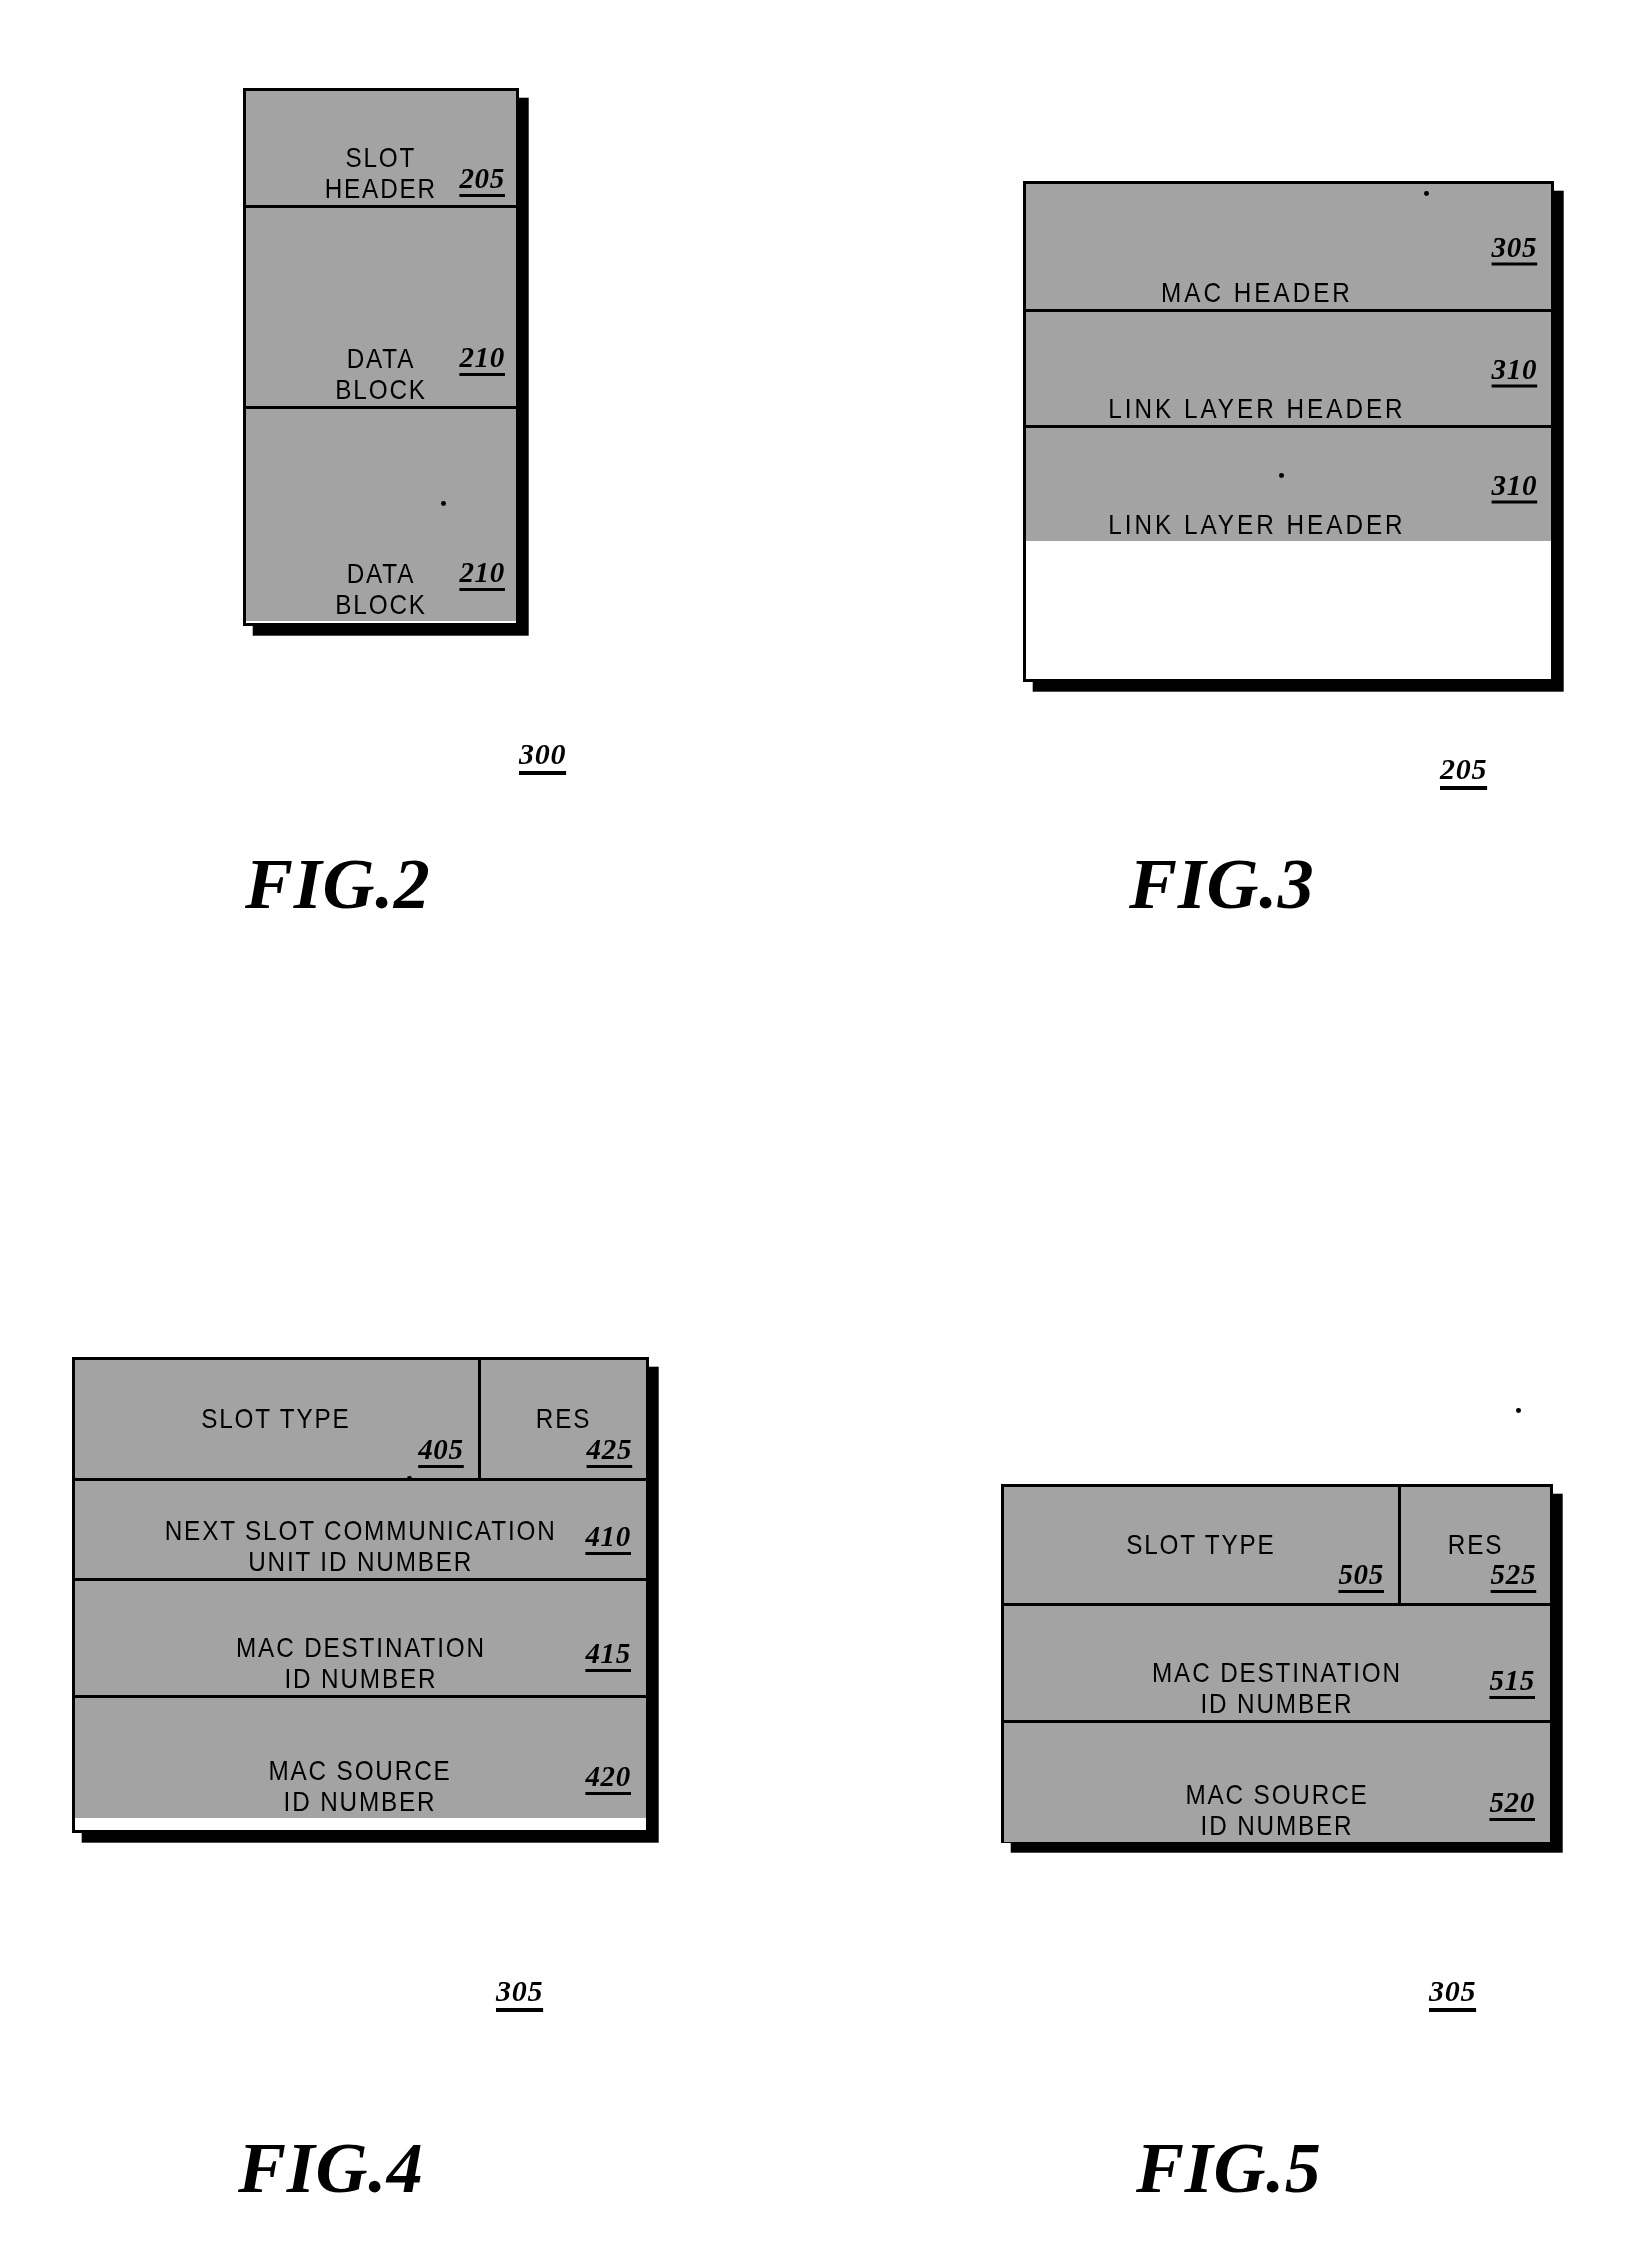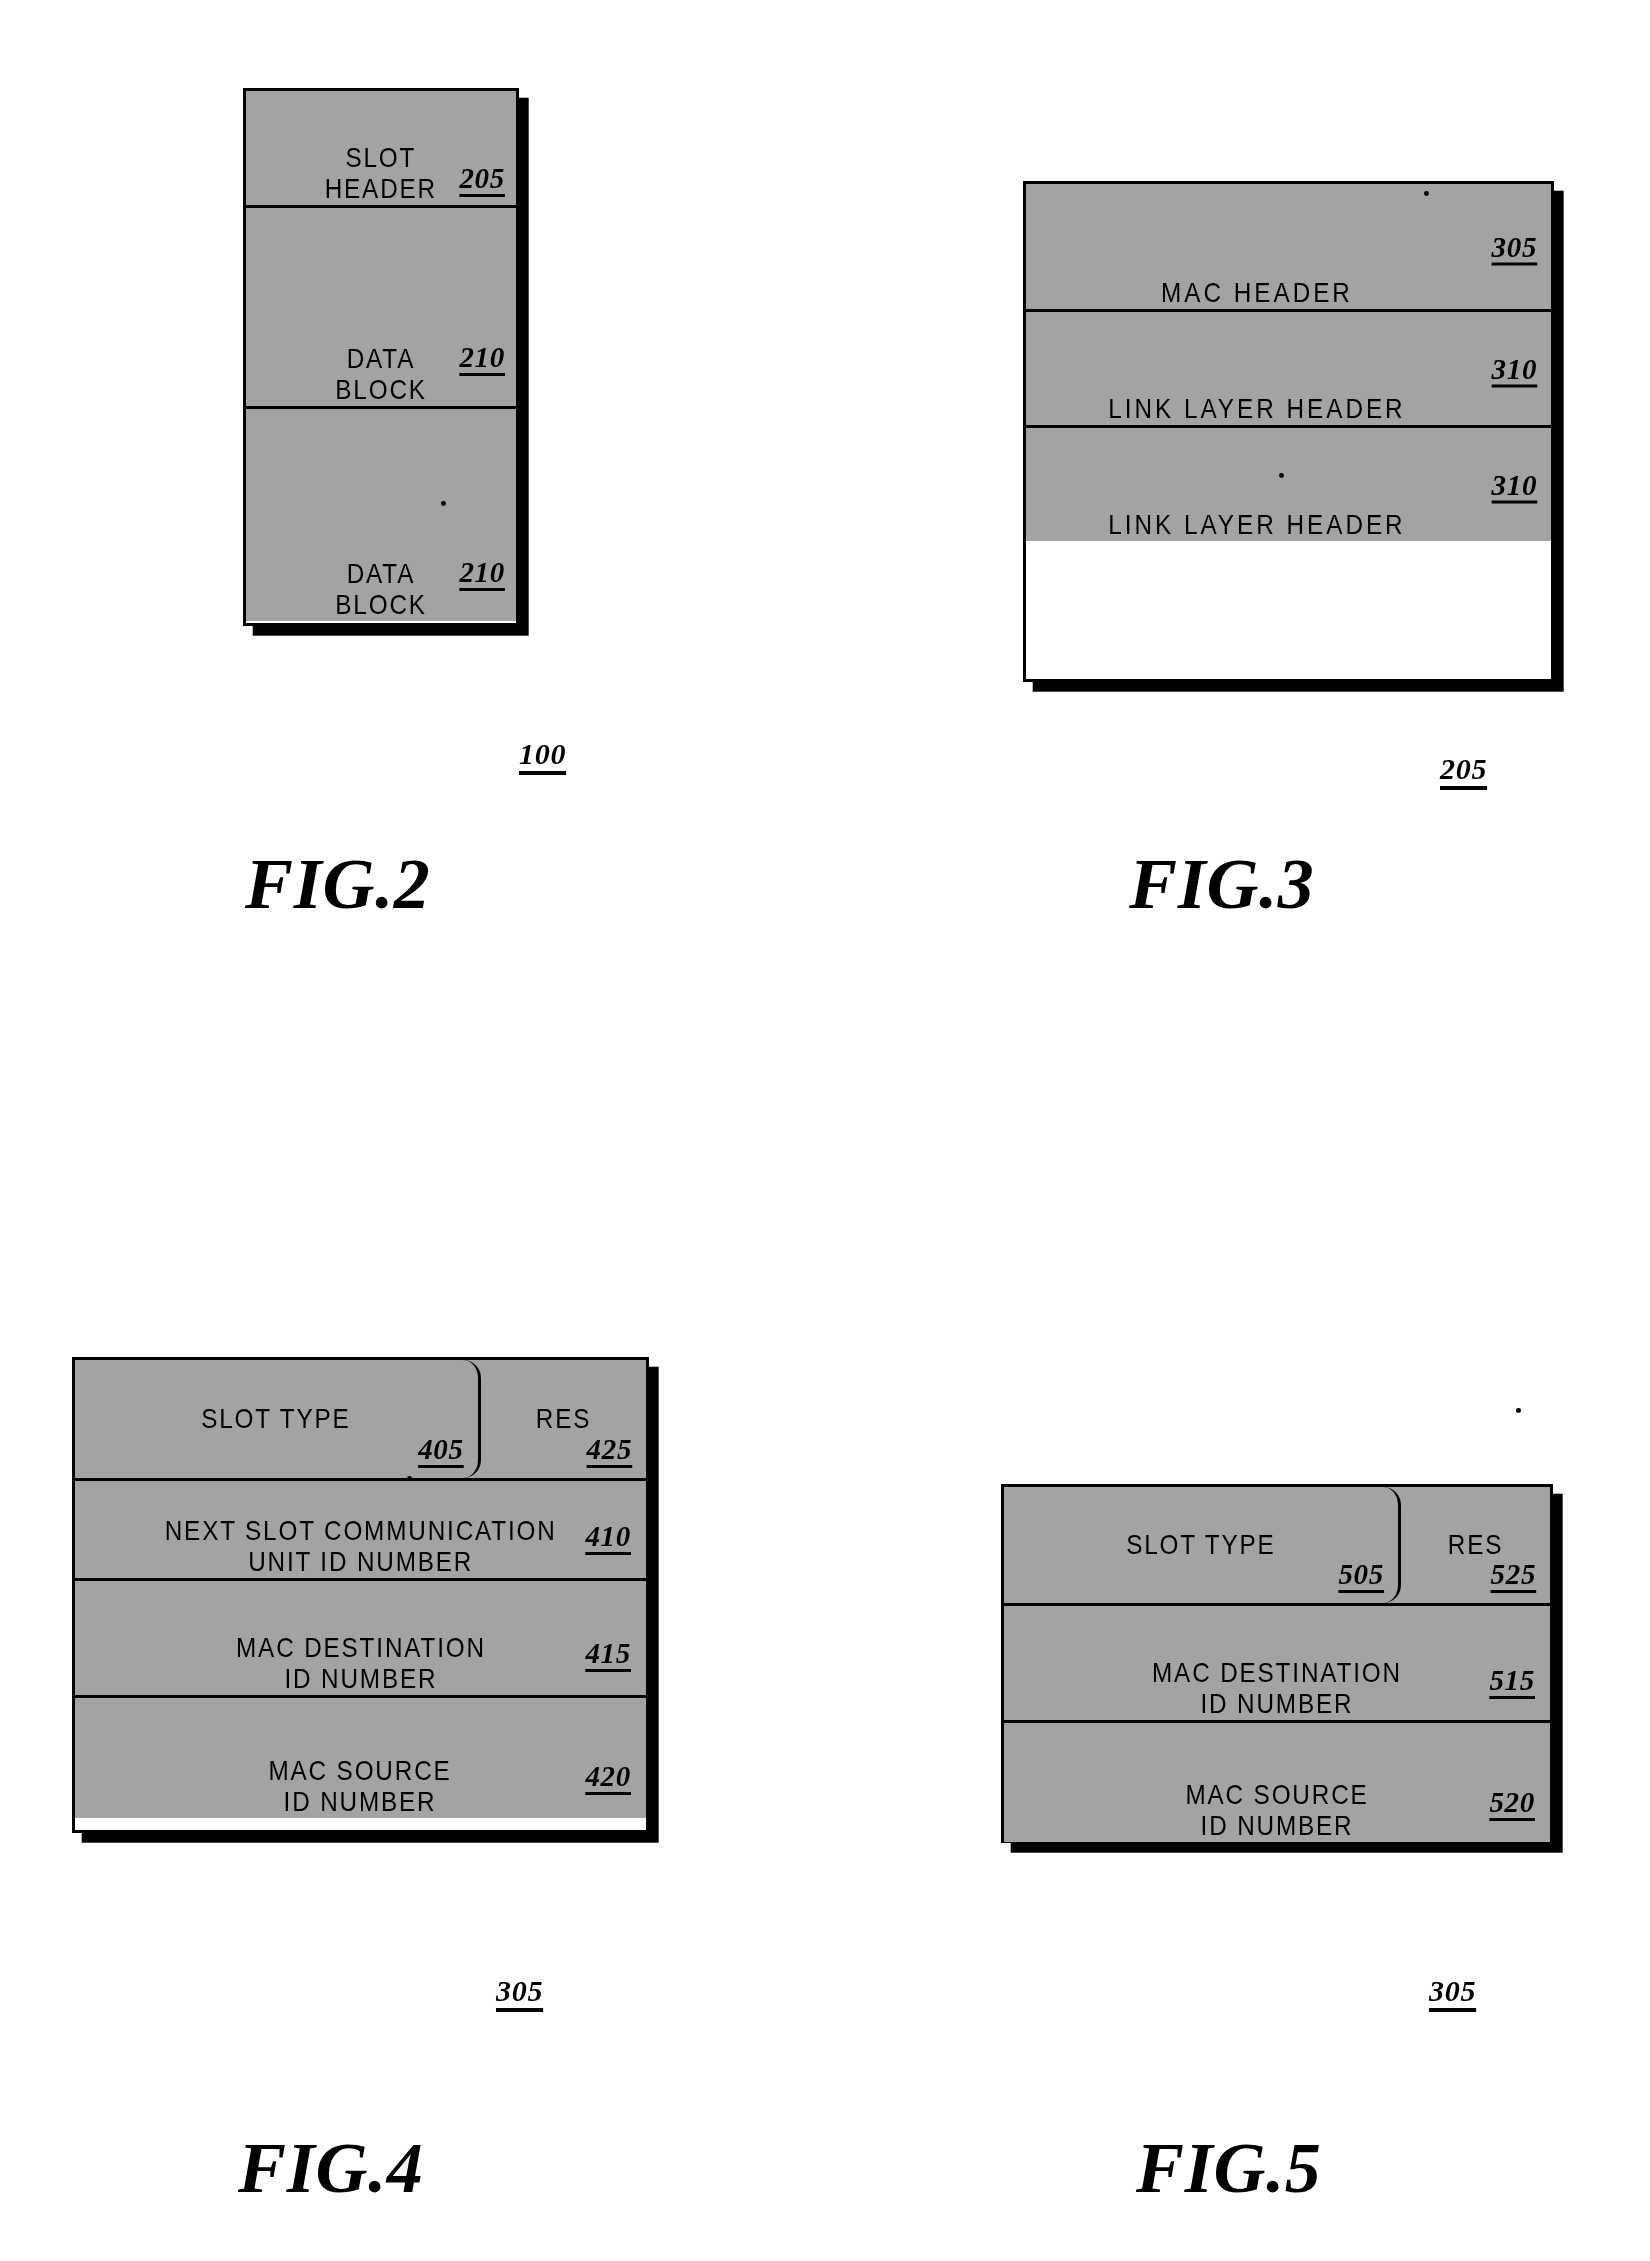--- a/index.html
+++ b/index.html
@@ -49,21 +49,20 @@
     justify-content: flex-start;
   }
   .cell {
     position: relative;
     box-sizing: border-box;
     height: 100%;
     display: flex;
     align-items: center;
     justify-content: center;
     border-right: 3.4px solid #000000;
-    border-radius: 18px;
   }
   .cell:last-child {
     border-right: none;
   }
 
   
   .boxlabel {
     font-family: "Liberation Sans", sans-serif;
     font-size: 27.6px;
     line-height: 1.12;
@@ -196,21 +195,21 @@
     </div>
 
     <div class="row">
       <div class="boxlabel">DATA
 BLOCK</div>
       <div class="ref" id="fig2-r3-ref">210</div>
     </div>
 
   </div>
 
-  <div class="figref" id="fig2-figref">100</div>
+  <div class="figref" id="fig2-figref">300</div>
 
   <div class="caption" id="fig2-caption">FIG.2</div>
 
 </div>
 
 <div class="figure">
 
   <div class="stack" id="fig3-stack">
 
     <div class="row">

